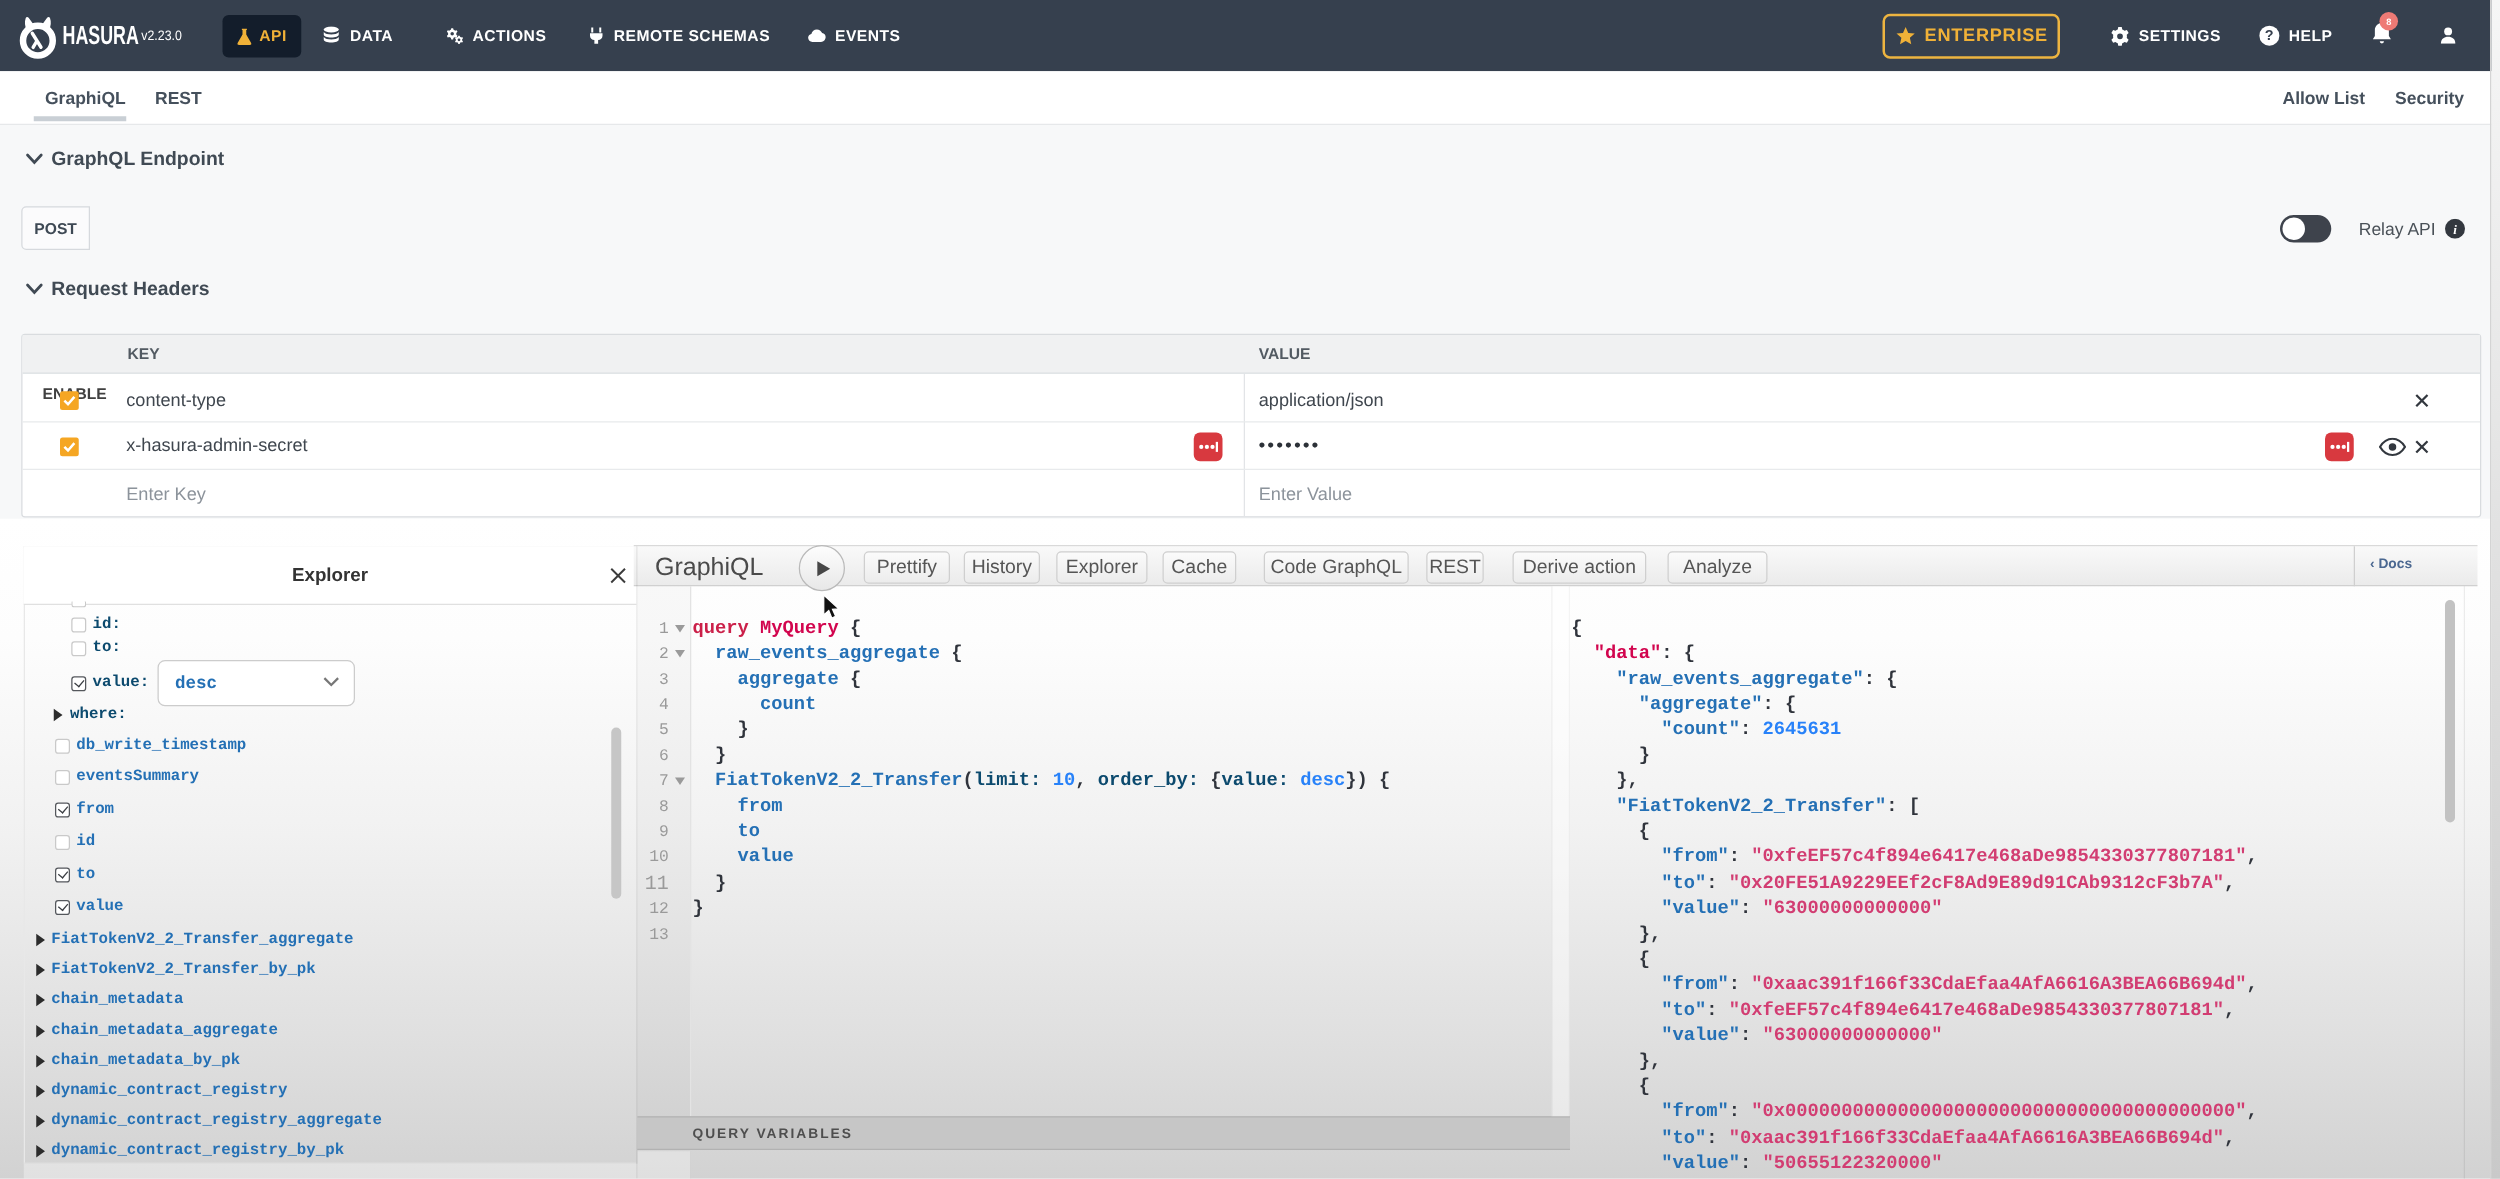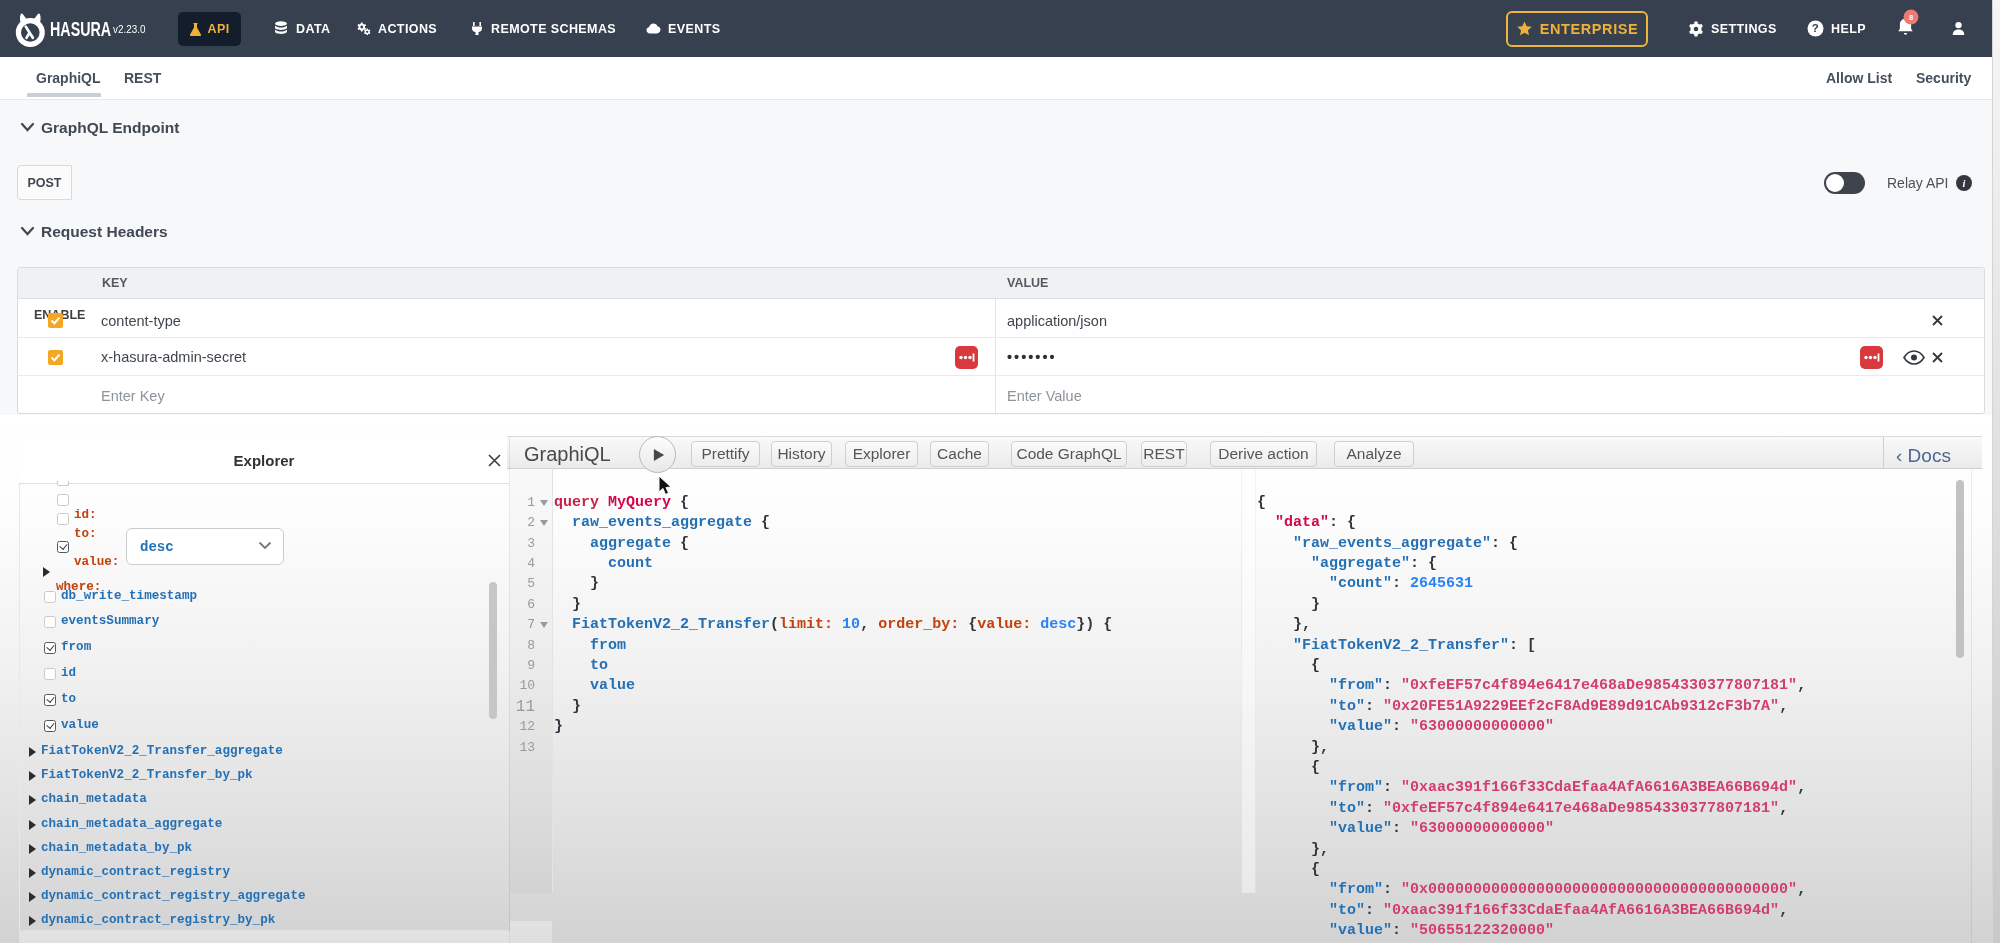--- a/index.html
+++ b/index.html
@@ -22,21 +22,21 @@
   
   #htable { position:absolute; left:17px; top:267px; width:1968px; height:147px; background:#fff; border:1px solid #d9dcdf; border-radius:3px; }
 
   
   #gqlwrap { position:absolute; left:0; top:415px; width:2000px; height:528px;
     background:linear-gradient(180deg,#ffffff 0%, #fdfdfd 18%, #f1f1f1 48%, #e0e0e0 78%, #d2d2d2 100%); }
   .codeline { position:absolute; white-space:pre; font-family:"Liberation Mono", monospace; font-size:15px; font-weight:700; line-height:20.4px; }
   .c-kw { color:#CB2049; }
   .c-def { color:#D2054E; }
   .c-prop { color:#2470b5; }
-  .c-attr { color:#c2410c;margin-top:16px; }
+  .c-attr { color:#0c4a6e; }
   .c-num { color:#2882F9; }
   .c-str { color:#D23D72; }
   .c-pun { color:#30343c; }
 
   .btn { position:absolute; top:441px; height:26px; border:1px solid #cfcfcf; border-radius:4px; background:linear-gradient(#fbfbfb,#ececec); color:#555; font-size:15.5px; display:flex; align-items:center; justify-content:center; }
 
   .exprow { position:absolute; white-space:pre; font-family:"Liberation Mono", monospace; font-size:12.6px; font-weight:700; }
   .cb { position:absolute; width:12px; height:12px; border:1.6px solid #c9c9c9; border-radius:2.5px; background:#fff; }
   .cbc { position:absolute; width:12px; height:12px; border:1.6px solid #54575c; border-radius:2.5px; background:#fff; }
   .cbc:after { content:""; position:absolute; left:2.6px; top:0.4px; width:3.6px; height:6px; border:solid #3a3d42; border-width:0 1.8px 1.8px 0; transform:rotate(40deg); }
@@ -54,21 +54,21 @@
     <path d="M27.2 13.0 C28.8 10.0,29.1 6.3,28.0 3.4 C27.6 2.4,26.4 2.3,25.7 3.2 L21.6 8.8 C23.8 9.8,25.7 11.2,27.2 13.0 Z" fill="#fff"></path>
     <path d="M13.8 15.6 L20.8 26.8 M17.6 21.6 L14.5 26.9" stroke="#fff" stroke-width="2.7" stroke-linecap="round" fill="none"></path>
   </svg>
   <div class="navitem" style="left:50px; font-size:21px; letter-spacing:0; transform:scaleX(0.68); transform-origin:left center;">HASURA</div>
   <div class="navitem" style="left:113px; font-weight:400; font-size:11px; letter-spacing:0; transform:scaleX(0.9); transform-origin:left center;">v2.23.0</div>
 
   <div id="apitab"><svg width="13" height="15" viewBox="0 0 13 15" style="margin-right:5px">
         <path d="M4.5 1 L8.5 1 L8.5 2 L8 2 L8 5.5 L11.8 12.2 C12.4 13.3,11.9 14,10.7 14 L2.3 14 C1.1 14,0.6 13.3,1.2 12.2 L5 5.5 L5 2 L4.5 2 Z" fill="#f0b138"></path>
       </svg>API</div>
 
-  <div class="navitem" style="left:274px;justify-content:flex-end;">
+  <div class="navitem" style="left:258px;justify-content:flex-end;">
     <svg width="14" height="15" viewBox="0 0 14 15" style="margin-right:8px">
       <ellipse cx="7" cy="2.6" rx="6" ry="2.4" fill="#fff"></ellipse>
       <path d="M1 4.6 C2.2 6,4.4 6.6,7 6.6 C9.6 6.6,11.8 6,13 4.6 L13 6.6 C13 8,10.3 9,7 9 C3.7 9,1 8,1 6.6 Z" fill="#fff"></path>
       <path d="M1 8.6 C2.2 10,4.4 10.6,7 10.6 C9.6 10.6,11.8 10,13 8.6 L13 10.6 C13 12,10.3 13,7 13 C3.7 13,1 12,1 10.6 Z" fill="#fff"></path>
     </svg>DATA</div>
   <div class="navitem" style="left:356px;">
     <svg width="15" height="14" viewBox="0 0 15 14" style="margin-right:7px">
       <path d="M5 0.5 L6.5 0.5 L6.8 1.8 A3.6 3.6 0 0 1 8 2.5 L9.3 2.1 L10 3.4 L9 4.3 A3.6 3.6 0 0 1 9 5.7 L10 6.6 L9.3 7.9 L8 7.5 A3.6 3.6 0 0 1 6.8 8.2 L6.5 9.5 L5 9.5 L4.7 8.2 A3.6 3.6 0 0 1 3.5 7.5 L2.2 7.9 L1.5 6.6 L2.5 5.7 A3.6 3.6 0 0 1 2.5 4.3 L1.5 3.4 L2.2 2.1 L3.5 2.5 A3.6 3.6 0 0 1 4.7 1.8 Z M5.75 3.6 A1.4 1.4 0 1 0 5.75 6.4 A1.4 1.4 0 0 0 5.75 3.6 Z" fill="#fff"></path>
       <path d="M10.6 6.5 L11.8 6.5 L12 7.4 A2.8 2.8 0 0 1 12.9 7.9 L13.8 7.6 L14.4 8.6 L13.7 9.3 A2.8 2.8 0 0 1 13.7 10.3 L14.4 11 L13.8 12 L12.9 11.7 A2.8 2.8 0 0 1 12 12.2 L11.8 13.1 L10.6 13.1 L10.4 12.2 A2.8 2.8 0 0 1 9.5 11.7 L8.6 12 L8 11 L8.7 10.3 A2.8 2.8 0 0 1 8.7 9.3 L8 8.6 L8.6 7.6 L9.5 7.9 A2.8 2.8 0 0 1 10.4 7.4 Z M11.2 8.7 A1.1 1.1 0 1 0 11.2 10.9 A1.1 1.1 0 0 0 11.2 8.7 Z" fill="#fff"></path>
     </svg>ACTIONS</div>
@@ -250,21 +250,21 @@
   <div class="btn" style="left:691px;width:69px;">Prettify</div>
   <div class="btn" style="left:771px;width:61px;">History</div>
   <div class="btn" style="left:845px;width:73px;">Explorer</div>
   <div class="btn" style="left:930px;width:59px;">Cache</div>
   <div class="btn" style="left:1011px;width:116px;">Code GraphQL</div>
   <div class="btn" style="left:1141px;width:46px;">REST</div>
   <div class="btn" style="left:1210px;width:107px;">Derive action</div>
   <div class="btn" style="left:1334px;width:80px;">Analyze</div>
 
   <div class="abs" style="left:1883px;top:437px;width:1px;height:32px;background:#cfcfcf;"></div>
-  <div class="abs" style="left:1896px;top:445px;font-size:19px;font-weight:400;color:#4a6790;">‹ Docs</div>
+  <div class="abs" style="left:1896px;top:445px;font-size:11px;font-weight:700;color:#4a6790;">‹ Docs</div>
 
   <svg class="abs" style="left:658px;top:475px" width="16" height="22" viewBox="0 0 16 22">
     <path d="M1 1 L1 17 L5 13.5 L7.5 19.5 L10.5 18 L8 12.5 L13 12 Z" fill="#111" stroke="#fff" stroke-width="1"></path>
   </svg>
 
   <div class="abs" style="left:510px;top:469px;width:43px;height:424px;background:rgba(0,0,0,0.025);border-right:1px solid #e3e3e3;"></div>
   <div id="gutter"></div>
 <div class="abs" style="left:507px;top:492.8px;width:28px;height:20.4px;line-height:20.4px;text-align:right;font-family:'Liberation Mono',monospace;font-size:13px;color:#9a9a9a;">1</div>
 <div class="abs" style="left:540px;top:499.8px;width:0;height:0;border-top:6px solid #9a9a9a;border-left:4.5px solid transparent;border-right:4.5px solid transparent;"></div>
 <div class="abs" style="left:507px;top:513.2px;width:28px;height:20.4px;line-height:20.4px;text-align:right;font-family:'Liberation Mono',monospace;font-size:13px;color:#9a9a9a;">2</div>
@@ -288,20 +288,21 @@
 <div class="codeline" style="left:554px;top:554.0px;"><span class="c-pun">      </span><span class="c-prop">count</span></div>
 <div class="codeline" style="left:554px;top:574.4px;"><span class="c-pun">    }</span></div>
 <div class="codeline" style="left:554px;top:594.8px;"><span class="c-pun">  }</span></div>
 <div class="codeline" style="left:554px;top:615.2px;"><span class="c-pun">  </span><span class="c-prop">FiatTokenV2_2_Transfer</span><span class="c-pun">(</span><span class="c-attr">limit:</span><span class="c-pun"> </span><span class="c-num">10</span><span class="c-pun">, </span><span class="c-attr">order_by:</span><span class="c-pun"> {</span><span class="c-attr">value:</span><span class="c-pun"> </span><span class="c-num">desc</span><span class="c-pun">}) {</span></div>
 <div class="codeline" style="left:554px;top:635.6px;"><span class="c-pun">    </span><span class="c-prop">from</span></div>
 <div class="codeline" style="left:554px;top:656.0px;"><span class="c-pun">    </span><span class="c-prop">to</span></div>
 <div class="codeline" style="left:554px;top:676.4px;"><span class="c-pun">    </span><span class="c-prop">value</span></div>
 <div class="codeline" style="left:554px;top:696.8px;"><span class="c-pun">  }</span></div>
 <div class="codeline" style="left:554px;top:717.2px;"><span class="c-pun">}</span></div>
 
+  <div class="abs" style="left:510px;top:893px;width:746px;height:27px;background:#c6c6c6;border-top:1px solid #b2b2b2;border-bottom:1px solid #b2b2b2;display:flex;align-items:center;padding-left:44px;font-weight:700;font-size:11px;letter-spacing:1.6px;color:#4e4e4e;">QUERY VARIABLES</div>
 
   <div class="abs" style="left:510px;top:921px;width:43px;height:22px;background:rgba(255,255,255,0.3);border-right:1px solid rgba(0,0,0,0.06);"></div>
 
   <div class="abs" style="left:19px;top:931px;width:490px;height:12px;background:rgba(255,255,255,0.35);"></div>
   <div class="abs" style="left:509px;top:437px;width:1px;height:494px;background:rgba(0,0,0,0.08);"></div>
 
   <div class="abs" style="left:1241px;top:469px;width:15px;height:424px;background:rgba(255,255,255,0.45);border-left:1px solid rgba(0,0,0,0.05);border-right:1px solid rgba(0,0,0,0.04);"></div>
 
   <div id="result"></div>
 <div class="codeline" style="left:1257px;top:492.8px;"><span class="c-pun">{</span></div>

